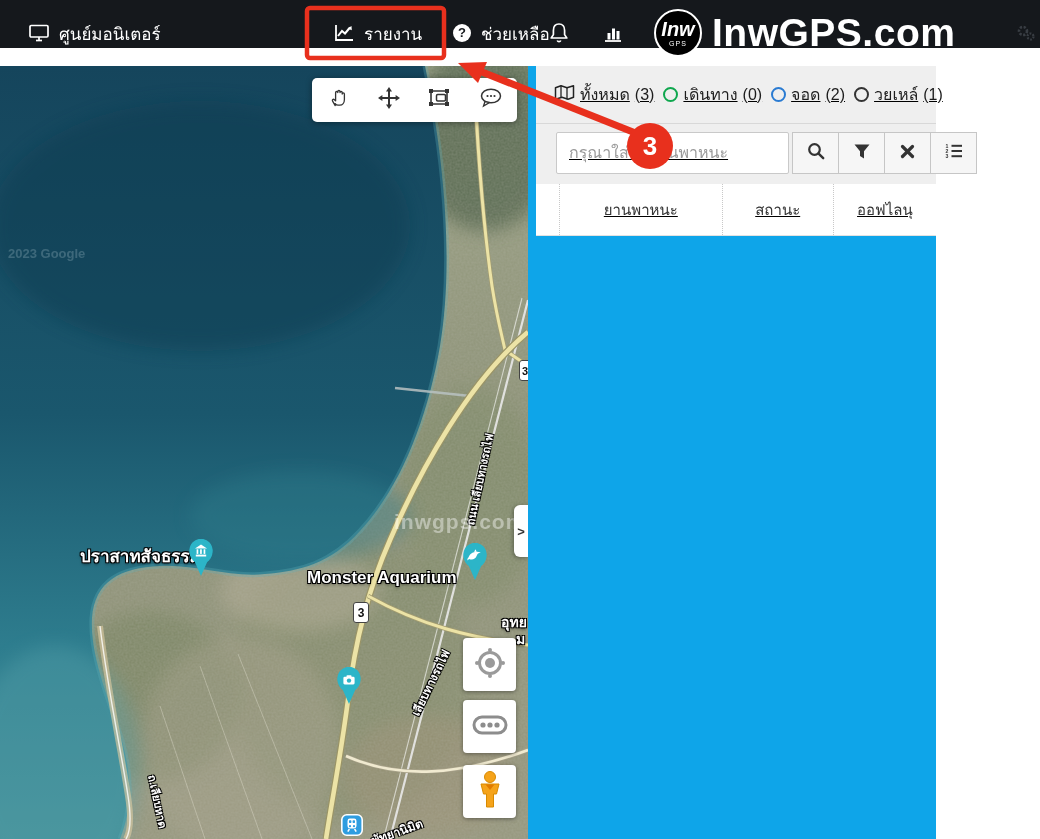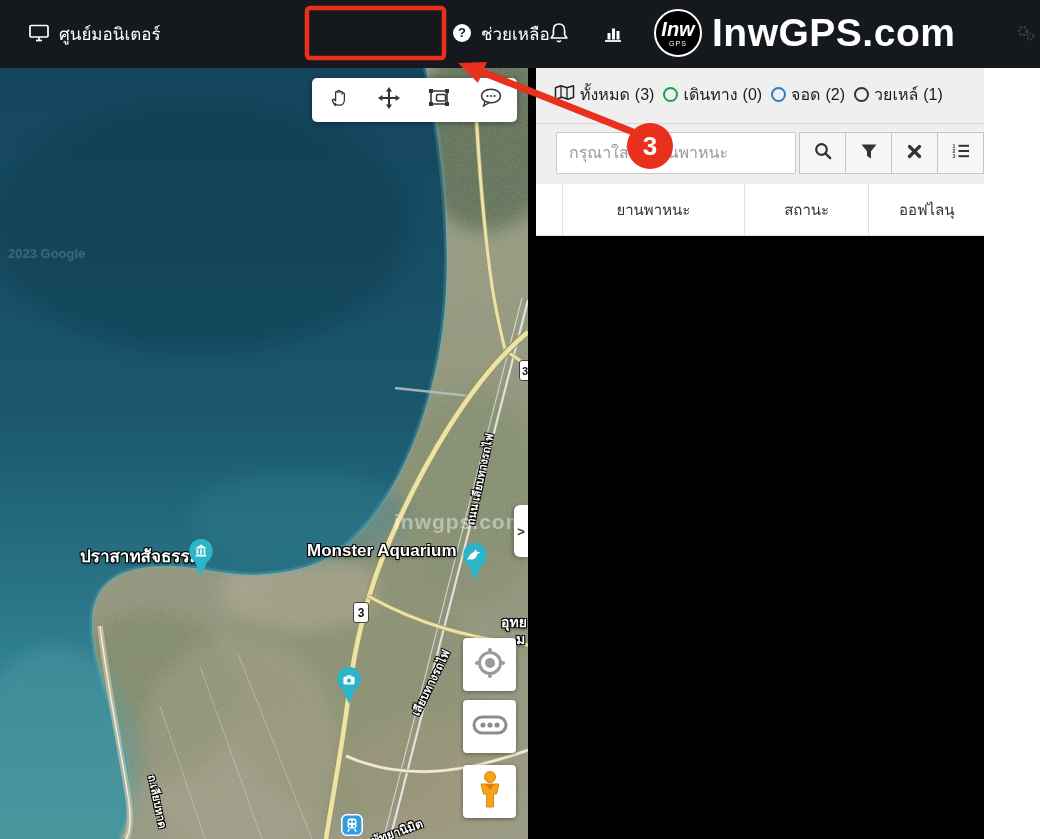--- a/index.html
+++ b/index.html
@@ -3,21 +3,21 @@
 <meta charset="utf-8">
 <style>
   * { box-sizing: border-box; margin: 0; padding: 0; }
   html,body { width:1040px; height:839px; }
   body {
     position: relative; overflow: hidden; background:#fff;
     font-family:"Liberation Sans","DejaVu Sans",sans-serif;
     -webkit-font-smoothing: antialiased;
   }
   
-  .navbar { position:absolute; left:0; top:0; width:1040px; height:68px; background:#15181c; z-index:20; }
+  .navbar { position:absolute; left:0; top:0; width:1040px; height:48px; background:#15181c; z-index:20; }
   .nav-item { position:absolute; top:0; height:66px; display:flex; align-items:center; gap:9px; color:#fff; font-size:17px; white-space:nowrap; cursor:pointer; }
   .nav-item svg { display:block; }
   .brand { position:absolute; left:712px; top:0; height:66px; display:flex; align-items:center; color:#fff; font-size:39px; font-weight:800; letter-spacing:.5px; cursor:pointer; }
   .logo-circle { position:absolute; left:654px; top:9px; width:48px; height:48px; border-radius:50%; background:#000; border:2px solid #fff; color:#fff; display:flex; flex-direction:column; align-items:center; justify-content:center; line-height:1; cursor:pointer; }
   .logo-circle .l1 { font-size:20px; font-style:italic; font-weight:700; }
   .logo-circle .l2 { font-size:7px; letter-spacing:1px; margin-top:1px; }
   .corner-gears { position:absolute; left:1016px; top:24px; opacity:.55; }
   
   .map { position:absolute; left:0; top:66px; width:528px; height:773px; overflow:hidden; background:#8d9177; cursor:grab; }
   .map > svg.base { position:absolute; left:0; top:0; }
@@ -32,21 +32,21 @@
   .mtype { position:absolute; left:10px; top:12px; z-index:6; display:flex; background:#fff; border-radius:3px; box-shadow:0 1px 6px rgba(0,0,0,.45); height:47px; align-items:stretch; overflow:hidden; }
   .mtype .seg { display:flex; align-items:center; padding:0 17px; font-size:20px; color:#333; cursor:pointer; }
   .mtype .seg.active { font-weight:700; color:#000; }
   .mtype .div { width:1px; background:#e3e3e3; margin:6px 0; }
   .mtoolbar { position:absolute; left:312px; top:12px; z-index:6; width:205px; height:44px; background:#fff; border-radius:5px; box-shadow:0 1px 6px rgba(0,0,0,.4); display:flex; align-items:center; justify-content:space-around; }
   .mtoolbar .tbtn { width:40px; height:38px; display:flex; align-items:center; justify-content:center; cursor:pointer; }
   .side-toggle { position:absolute; right:0; top:439px; z-index:6; width:14px; height:52px; background:#fff; border-radius:6px 0 0 6px; box-shadow:-1px 1px 4px rgba(0,0,0,.35); display:flex; align-items:center; justify-content:center; font-size:13px; font-weight:700; color:#333; cursor:pointer; }
   .mapbtn { position:absolute; right:12px; width:53px; height:53px; background:#fff; border-radius:4px; box-shadow:0 1px 4px rgba(0,0,0,.4); display:flex; align-items:center; justify-content:center; z-index:6; cursor:pointer; }
   .transit { position:absolute; left:341px; top:748px; z-index:4; }
   
-  .panel { position:absolute; left:528px; top:66px; width:456px; height:773px; background:#000000; z-index:10; }
+  .panel { position:absolute; left:528px; top:66px; width:408px; height:773px; background:#0ea5e9; z-index:10;text-decoration:underline; }
   .panel-inner { margin-left:8px; }
   .filterbar { height:58px; background:#efefef; border-bottom:1px solid #d8d8d8; display:flex; align-items:center; padding-left:18px; gap:9px; white-space:nowrap; }
   .fgroup { display:flex; align-items:center; gap:5px; font-size:16px; color:#1d1d1d; cursor:pointer; }
   .ring { width:15px; height:15px; border-radius:50%; border:2.5px solid #333; background:transparent; flex:none; }
   .searchrow { background:#efefef; padding:8px 0 10px 20px; display:flex; align-items:center; }
   .searchrow input { width:292px; height:42px; border:1px solid #c9c9c9; border-radius:2px; padding:0 12px; font-size:16px; color:#333; background:#fff; font-family:inherit; }
   .searchrow input::placeholder { color:#9a9a9a; }
   .btn-group { display:flex; margin-left:4px; }
   .gbtn { width:47px; height:42px; background:#f6f6f6; border:1px solid #c6c6c6; margin-left:-1px; display:flex; align-items:center; justify-content:center; cursor:pointer; }
   .thead { display:flex; height:52px; border-bottom:1px solid #e2e2e2; background:#fff; align-items:stretch;text-align:center; }
@@ -62,20 +62,30 @@
 <div class="navbar">
   <div class="nav-item" style="left:28px">
     <span>
         <svg width="22" height="20" viewBox="0 0 22 20">
           <rect x="2" y="2.5" width="18" height="11.5" rx="1.2" fill="none" stroke="#fff" stroke-width="1.7"></rect>
           <line x1="8" y1="17.5" x2="14" y2="17.5" stroke="#fff" stroke-width="1.7"></line>
           <line x1="11" y1="14" x2="11" y2="17" stroke="#fff" stroke-width="1.7"></line>
         </svg>
       </span>
     <span>ศูนย์มอนิเตอร์</span>
+  </div>
+  <div class="nav-item" style="left:334px">
+    <span>
+        <svg width="21" height="18" viewBox="0 0 21 18">
+          <path d="M2,1 V16 H19" stroke="#fff" stroke-width="1.8" fill="none"></path>
+          <polyline points="4,12 8,7 11,9.5 16,3.5" stroke="#fff" stroke-width="2" fill="none"></polyline>
+          <polygon points="17.5,2 17.8,6.2 13.6,4.4" fill="#fff"></polygon>
+        </svg>
+      </span>
+    <span>รายงาน</span>
   </div>
   <div class="nav-item" style="left:452px">
     <span>
         <svg width="20" height="20" viewBox="0 0 20 20">
           <circle cx="10" cy="10" r="9" fill="#fff"></circle>
           <text x="10" y="14.4" text-anchor="middle" font-size="13" font-weight="700" fill="#15181c" font-family="Liberation Sans,sans-serif">?</text>
         </svg>
       </span>
     <span>ช่วยเหลือ</span>
   </div>
@@ -178,21 +188,21 @@
     <svg width="26" height="38" viewBox="0 0 26 38">
         <path d="M13,37 L5.5,20 A11.5,11.5 0 1 1 20.5,20 Z" fill="#2cb5c8"></path>
         <circle cx="13" cy="13" r="11.5" fill="#2cb5c8"></circle>
         <polygon points="13,5.5 7,9.5 19,9.5" fill="#fff"></polygon>
         <rect x="8.6" y="10.3" width="1.7" height="4.6" fill="#fff"></rect>
         <rect x="12.1" y="10.3" width="1.7" height="4.6" fill="#fff"></rect>
         <rect x="15.6" y="10.3" width="1.7" height="4.6" fill="#fff"></rect>
         <rect x="7.8" y="15.6" width="10.4" height="1.9" fill="#fff"></rect>
       </svg>
   </div>
-  <div class="maplabel" style="left:307px; top:475px; font-size:17px;">Monster Aquarium</div>
+  <div class="maplabel" style="left:307px; top:502px; font-size:17px;">Monster Aquarium</div>
   <div class="pin" style="left:462px; top:477px;">
     <svg width="26" height="38" viewBox="0 0 26 38">
         <path d="M13,37 L5.5,20 A11.5,11.5 0 1 1 20.5,20 Z" fill="#2cb5c8"></path>
         <circle cx="13" cy="13" r="11.5" fill="#2cb5c8"></circle>
         <path d="M6.5,14.5 C8,9.5 14,7.5 18.8,9.5 C16.5,9.8 15.3,11 14.7,12.8 C13.4,16.4 10,17.3 7.2,16 L5.2,17.5 L5.8,15 Z" fill="#fff"></path>
         <path d="M12,8.7 L13.6,6.3 L14.6,9.1 Z" fill="#fff"></path>
       </svg>
   </div>
   <div class="pin" style="left:336px; top:601px;">
     <svg width="26" height="38" viewBox="0 0 26 38">

